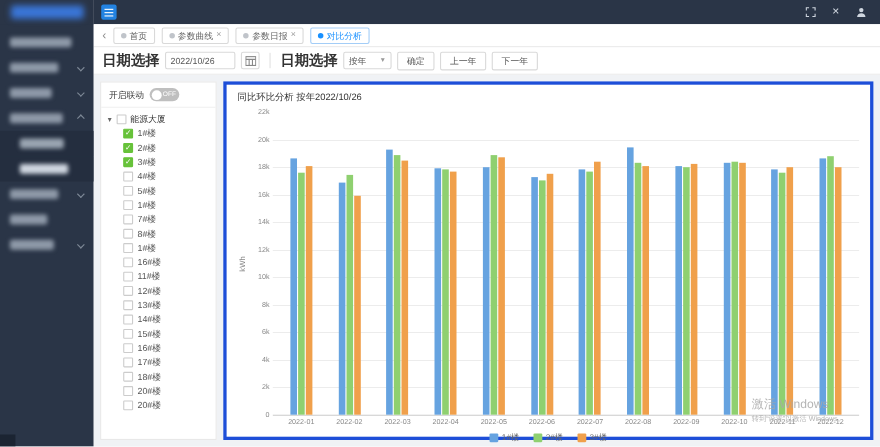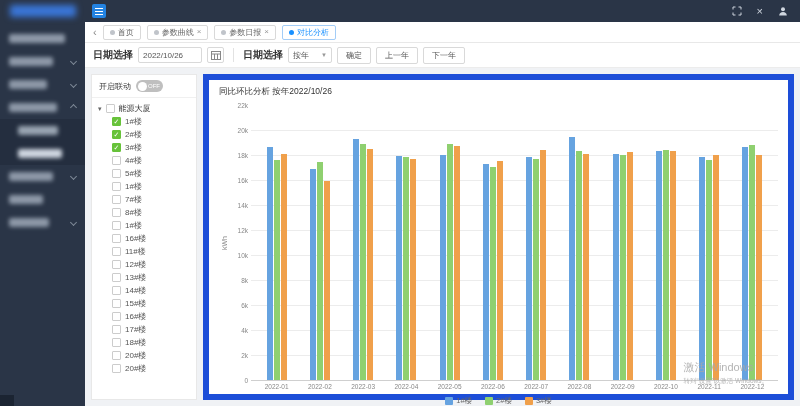--- a/index.html
+++ b/index.html
@@ -36,21 +36,21 @@
 
   .tabbar { height:21px; background:#fff; border-bottom:1px solid #e8e8e8; display:flex; align-items:center; gap:6px; padding:0 8px; }
   .back { color:#8c8c8c; font-size:11px; line-height:1; cursor:pointer; }
   .tab { height:15px; display:flex; align-items:center; gap:3px; border:1px solid #d9d9d9; border-radius:2px; padding:0 6px; font-size:8px; color:#666; background:#fff; cursor:pointer; white-space:nowrap; }
   .tab .dot { width:5px; height:5px; border-radius:50%; background:#c0c4ca; }
   .tab .x { color:#999; font-size:8px; line-height:1; }
   .tab.active { color:#1890ff; border-color:#a3cdf7; }
   .tab.active .dot { background:#1890ff; }
 
   .toolbar { height:25px; background:#fff; border-bottom:1px solid #ececec; display:flex; align-items:center; gap:5px; padding:0 8px; }
-  .lab { font-size:10px; font-weight:bold; color:#333; white-space:nowrap; }
+  .lab { font-size:13px; font-weight:bold; color:#333; white-space:nowrap; }
   .dinput { width:64px; height:16px; border:1px solid #d9d9d9; border-radius:2px; font-size:8px; color:#555; padding:0 4px; font-family:inherit; }
   .icon-btn { width:17px; height:16px; border:1px solid #d9d9d9; border-radius:2px; background:#fff; display:flex; align-items:center; justify-content:center; cursor:pointer; }
   .vdiv { width:1px; height:14px; background:#e2e2e2; margin:0 4px; }
   .select { width:44px; height:16px; border:1px solid #d9d9d9; border-radius:2px; background:#fff; font-size:8px; color:#555; display:flex; align-items:center; justify-content:space-between; padding:0 4px; cursor:pointer; }
   .caret { font-size:6px; color:#999; }
   .btn { height:17px; border:1px solid #d9d9d9; border-radius:2px; background:#fff; font-size:8px; color:#555; padding:0 8px; display:flex; align-items:center; cursor:pointer; white-space:nowrap; }
   .right-group { margin-left:auto; display:flex; gap:6px; }
   .btn.blue { color:#1890ff; border-color:#1890ff; }
 
   .content { flex:1; display:flex; gap:6px; padding:6px; min-height:0; }
@@ -63,21 +63,21 @@
   .switch .knob { position:absolute; left:1.5px; top:1.5px; width:9px; height:9px; border-radius:50%; background:#fff; }
   .switch .st { font-size:6px; color:#fff; }
   .tree { padding:4px 6px; flex:1; overflow:hidden; }
   .tree-root { display:flex; align-items:center; gap:4px; height:13px; font-size:8px; color:#333; cursor:pointer; }
   .tree-caret { font-size:7px; color:#666; }
   .cbox { width:9px; height:9px; border:1px solid #ccc; border-radius:1px; background:#fff; color:#fff; font-size:7px; line-height:7px; display:flex; align-items:center; justify-content:center; flex-shrink:0; cursor:pointer; }
   .cbox.on { background:#67c23a; border-color:#67c23a; }
   .tree-item { display:flex; align-items:center; gap:4px; height:13px; padding-left:14px; font-size:8px; color:#555; cursor:pointer; }
 
   
-  .chart-panel { flex:1; min-width:0; background:#fff; border:6px solid #1d4ed8; padding:6px 10px 4px; display:flex; flex-direction:column; position:relative; }
+  .chart-panel { flex:1; min-width:0; background:#fff; border:3px solid #1d4ed8; padding:6px 10px 4px; display:flex; flex-direction:column; position:relative; }
   .chart-title { font-size:8.5px; color:#333; }
   .chart-body { display:flex; padding-top:8px; }
   .y-unit { width:10px; writing-mode:vertical-rl; transform:rotate(180deg); font-size:7px; color:#888; display:flex; align-items:center; justify-content:center; height:275px; }
   .y-labels { width:22px; position:relative; height:275px; }
   .ytick { position:absolute; right:3px; font-size:6.5px; color:#888; line-height:8px; }
   .plot-col { flex:1; min-width:0; display:flex; flex-direction:column; }
   .plot { height:275px; position:relative; border-bottom:1px solid #cfcfcf; display:flex; justify-content:space-around; align-items:flex-end; padding:0 4px;
     background-image:repeating-linear-gradient(to top, transparent 0, transparent 24px, #ececec 24px, #ececec 25px); }
   .bar-group { display:flex; align-items:flex-end; gap:1px; height:100%; }
   .bar { width:6px; }

